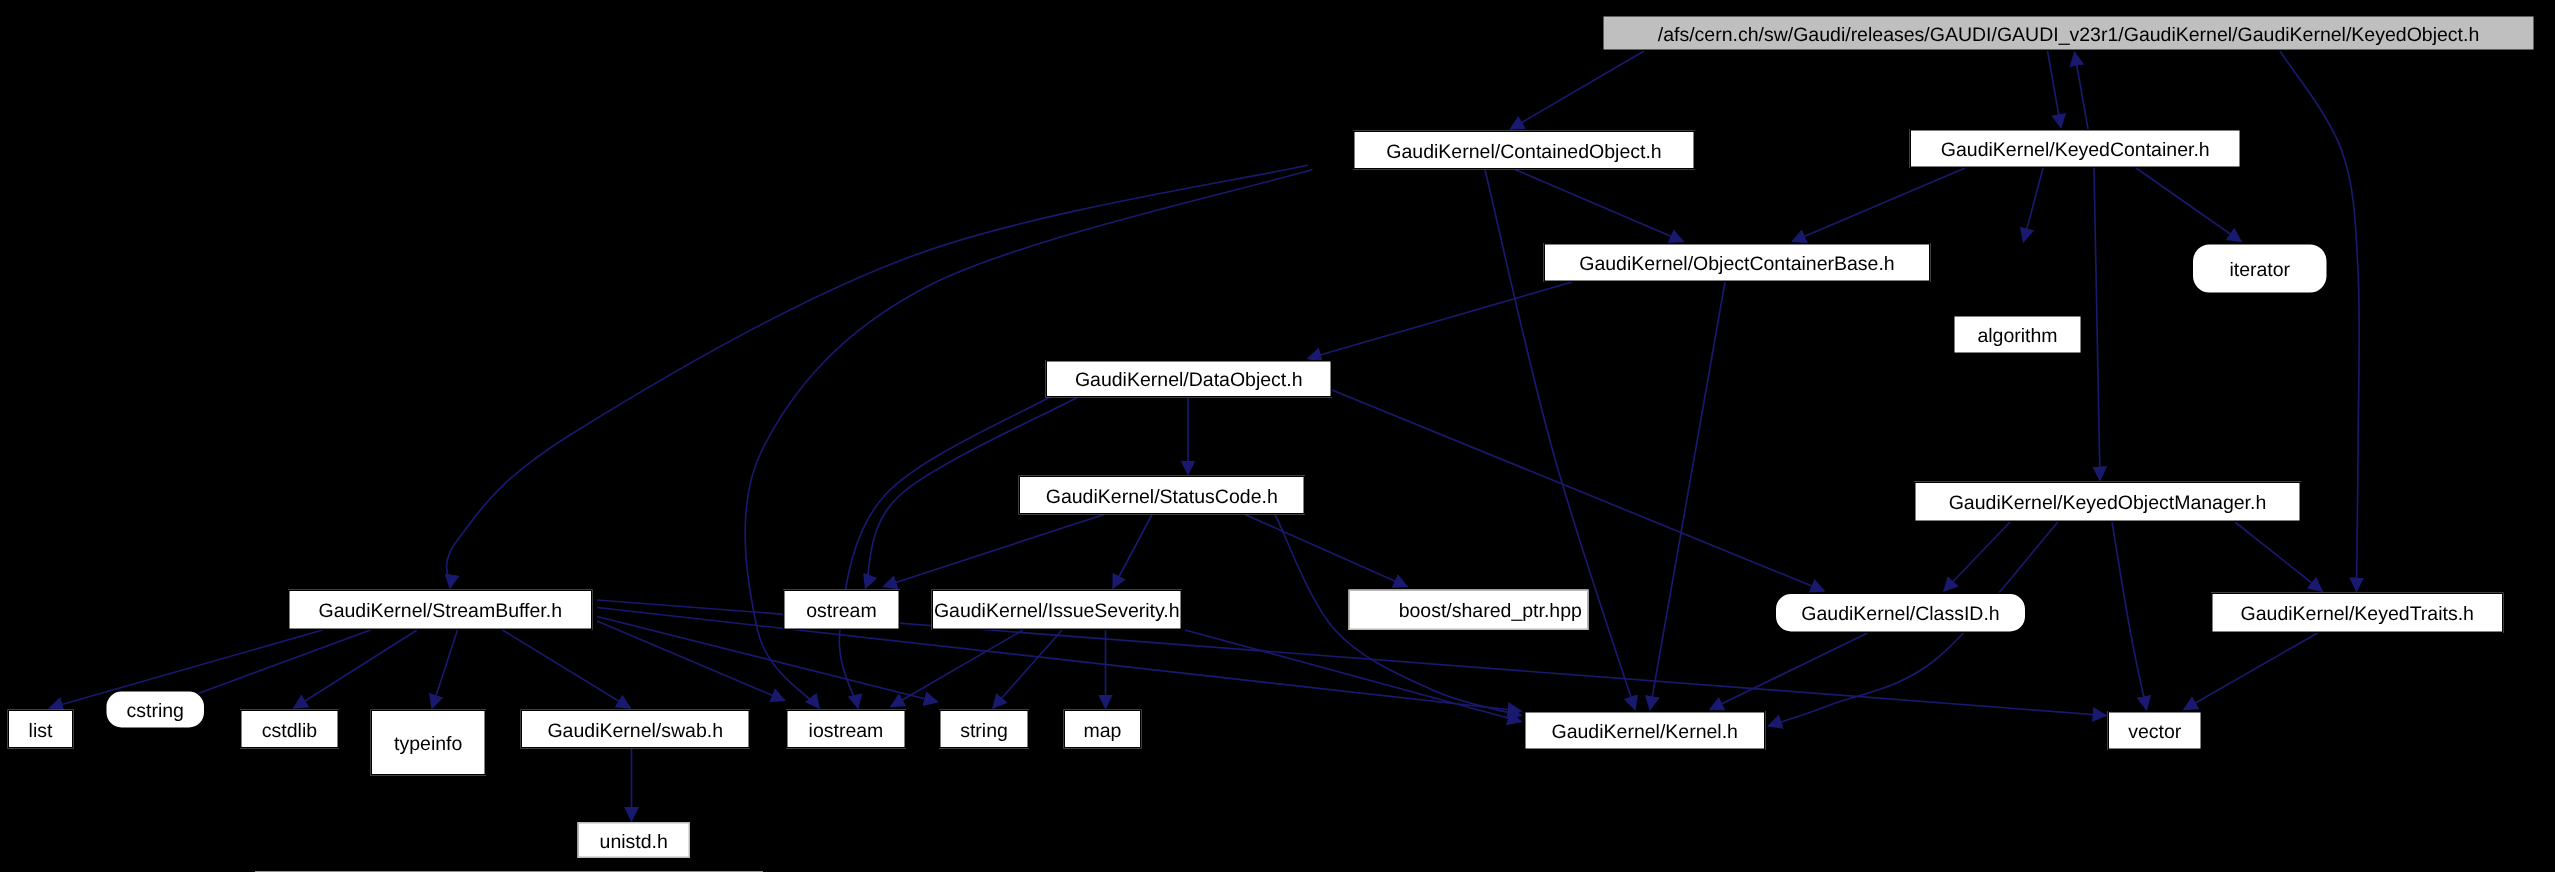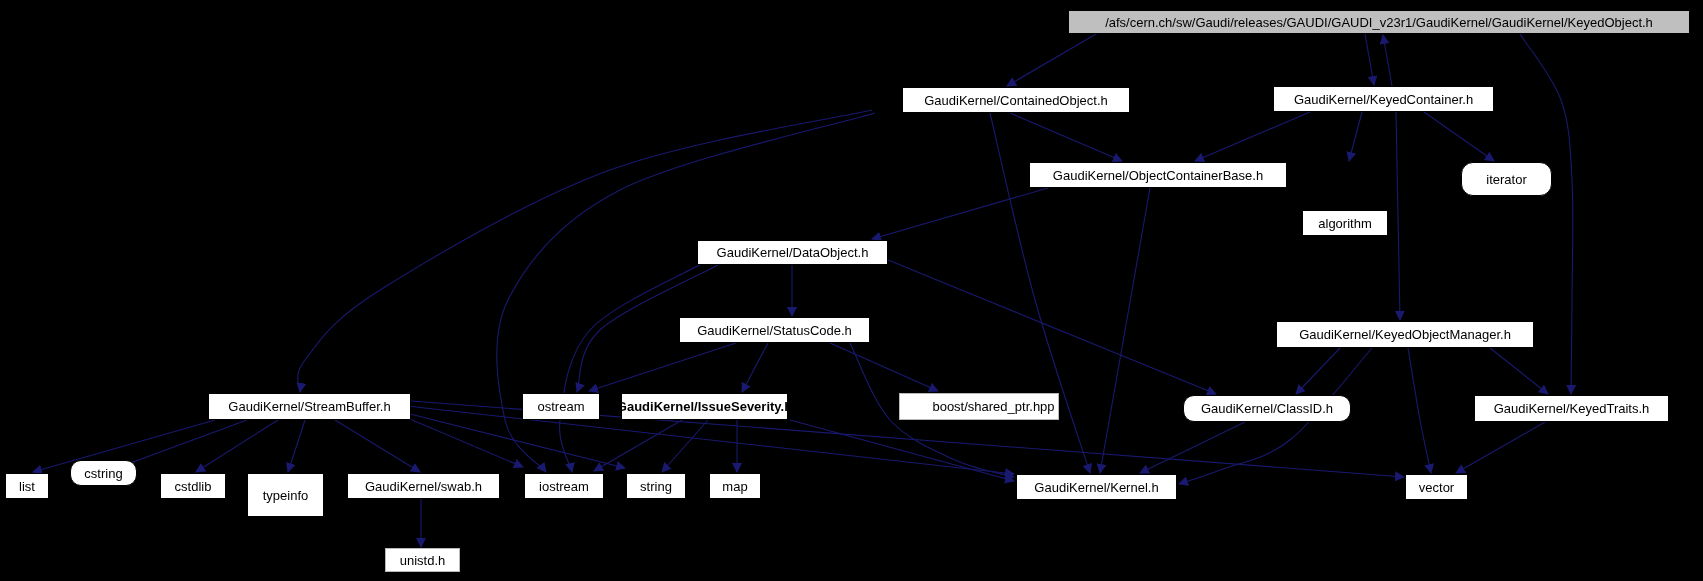--- a/index.html
+++ b/index.html
@@ -70,23 +70,23 @@
   <div id="nodes">
       <div class="node main" style="left: 1068px; top: 10px; width: 622px; height: 24px;">/afs/cern.ch/sw/Gaudi/releases/GAUDI/GAUDI_v23r1/GaudiKernel/GaudiKernel/KeyedObject.h</div>
       <div class="node" style="left: 902px; top: 87px; width: 228px; height: 26px;">GaudiKernel/ContainedObject.h</div>
       <div class="node" style="left: 1273px; top: 86px; width: 221px; height: 26px;">GaudiKernel/KeyedContainer.h</div>
       <div class="node" style="left: 1029px; top: 162px; width: 258px; height: 26px;">GaudiKernel/ObjectContainerBase.h</div>
       <div class="node" style="left: 1302px; top: 162px; width: 86px; height: 26px; margin-top: 48px;">algorithm</div>
       <div class="node" style="left: 1461px; top: 162px; width: 91px; height: 34px; border-radius: 12px;">iterator</div>
       <div class="node" style="left: 697px; top: 240px; width: 191px; height: 25px;">GaudiKernel/DataObject.h</div>
       <div class="node" style="left: 679px; top: 317px; width: 191px; height: 26px;">GaudiKernel/StatusCode.h</div>
       <div class="node" style="left: 1276px; top: 321px; width: 258px; height: 27px;">GaudiKernel/KeyedObjectManager.h</div>
-      <div class="node" style="left: 208px; top: 393px; width: 203px; height: 27px;">GaudiKernel/StreamBuffer.h</div>
+      <div class="node" style="left: 192px; top: 393px; width: 203px; height: 27px;">GaudiKernel/StreamBuffer.h</div>
       <div class="node" style="left: 522px; top: 393px; width: 78px; height: 27px;">ostream</div>
-      <div class="node" style="left: 621px; top: 393px; width: 167px; height: 27px; font-weight: bold;">GaudiKernel/IssueSeverity.h</div>
+      <div class="node" style="left: 621px; top: 393px; width: 167px; height: 27px;">GaudiKernel/IssueSeverity.h</div>
       <div class="node external" style="left: 899px; top: 393px; width: 160px; height: 27px; padding-left: 29px;">boost/shared_ptr.hpp</div>
       <div class="node" style="left: 1183px; top: 395px; width: 168px; height: 27px; border-radius: 11px;">GaudiKernel/ClassID.h</div>
       <div class="node" style="left: 1474px; top: 395px; width: 195px; height: 27px;">GaudiKernel/KeyedTraits.h</div>
       <div class="node" style="left: 5px; top: 473px; width: 44px; height: 26px;">list</div>
       <div class="node" style="left: 70px; top: 460px; width: 67px; height: 26px; border-radius: 11px;">cstring</div>
       <div class="node" style="left: 160px; top: 473px; width: 66px; height: 26px;">cstdlib</div>
       <div class="node" style="left: 247px; top: 473px; width: 77px; height: 44px;">typeinfo</div>
       <div class="node" style="left: 347px; top: 473px; width: 153px; height: 26px;">GaudiKernel/swab.h</div>
       <div class="node" style="left: 524px; top: 473px; width: 80px; height: 26px;">iostream</div>
       <div class="node" style="left: 626px; top: 473px; width: 60px; height: 26px;">string</div>

